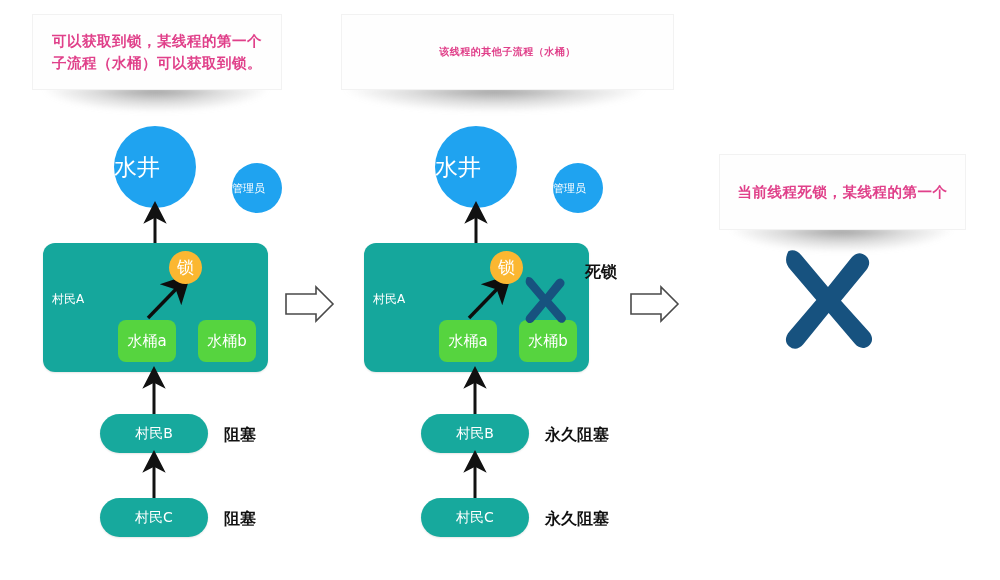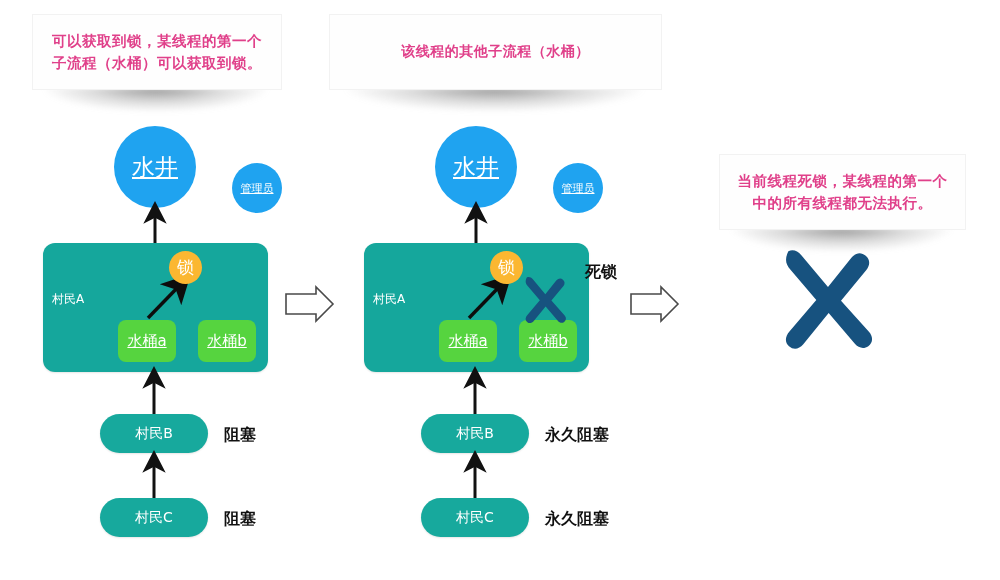--- a/index.html
+++ b/index.html
@@ -24,24 +24,23 @@
   .note-shadow{
     position:absolute;z-index:5;
     background:radial-gradient(ellipse 58% 120% at 50% 0%,rgba(90,90,90,.62) 0%,rgba(140,140,140,.30) 45%,rgba(255,255,255,0) 78%);
     filter:blur(2.5px);
   }
 
   
   .circ{
     position:absolute;border-radius:50%;
     background:#1FA3F0;
-    display:flex;align-items:center;justify-content:center;
+    display:flex;align-items:center;
     color:#ffffff;font-weight:normal;
     white-space:nowrap;
-    text-decoration:underline;
   }
   .circ.well{font-size:23px;}
   .circ.admin{font-size:11px;}
 
   .lock{
     position:absolute;border-radius:50%;
     background:#FBB731;
     display:flex;align-items:center;justify-content:center;
     color:#ffffff;font-size:17px;white-space:nowrap;
     z-index:3;
@@ -53,21 +52,21 @@
     box-shadow:0 1px 2px rgba(0,0,0,.10);
   }
   .thread-label{
     position:absolute;color:#ffffff;font-size:12px;white-space:nowrap;
   }
 
   
   .bucket{
     position:absolute;background:#56D43F;border-radius:8px;
     display:flex;align-items:center;justify-content:center;
-    color:#ffffff;font-size:15px;white-space:nowrap;text-decoration:underline;
+    color:#ffffff;font-size:15px;white-space:nowrap;
   }
 
   
   .pill{
     position:absolute;background:#17A99D;border-radius:20px;
     display:flex;align-items:center;justify-content:center;
     color:#ffffff;font-size:14px;white-space:nowrap;
     box-shadow:0 1px 2px rgba(0,0,0,.10);
   }
 
@@ -88,31 +87,30 @@
 
   <div class="note-shadow" style="left:30px;top:88px;width:252px;height:26px;"></div>
   <div class="note" style="left:32px;top:14px;width:248px;height:74px;font-size:14.5px;">
     <div>
       <div>可以获取到锁，某线程的第一个</div>
       <div>子流程（水桶）可以获取到锁。</div>
     </div>
   </div>
 
   <div class="note-shadow" style="left:327px;top:88px;width:335px;height:26px;"></div>
-  <div class="note" style="left:329px;top:14px;width:331px;height:74px;font-size:14px;justify-content:center;">
+  <div class="note" style="left:341px;top:14px;width:331px;height:74px;font-size:10px;justify-content:center;">
     <div>
       <div>该线程的其他子流程（水桶）</div>
     </div>
   </div>
 
   <div class="note-shadow" style="left:717px;top:228px;width:249px;height:26px;"></div>
   <div class="note" style="left:719px;top:154px;width:245px;height:74px;font-size:14.5px;">
     <div>
       <div>当前线程死锁，某线程的第一个</div>
-      <div>中的所有线程都无法执行。</div>
     </div>
   </div>
 
   <svg class="ov under">
     <defs>
       <marker id="ah" markerWidth="9" markerHeight="9" refX="4.2" refY="4.5" orient="auto">
         <path d="M0.6,0.6 L8.2,4.5 L0.6,8.4 L2.6,4.5 Z" fill="#111111"></path>
       </marker>
       <marker id="ah2" markerWidth="10" markerHeight="10" refX="4.6" refY="5" orient="auto">
         <path d="M0.6,0.6 L9.2,5 L0.6,9.4 L2.8,5 Z" fill="#0d0d0d"></path>

